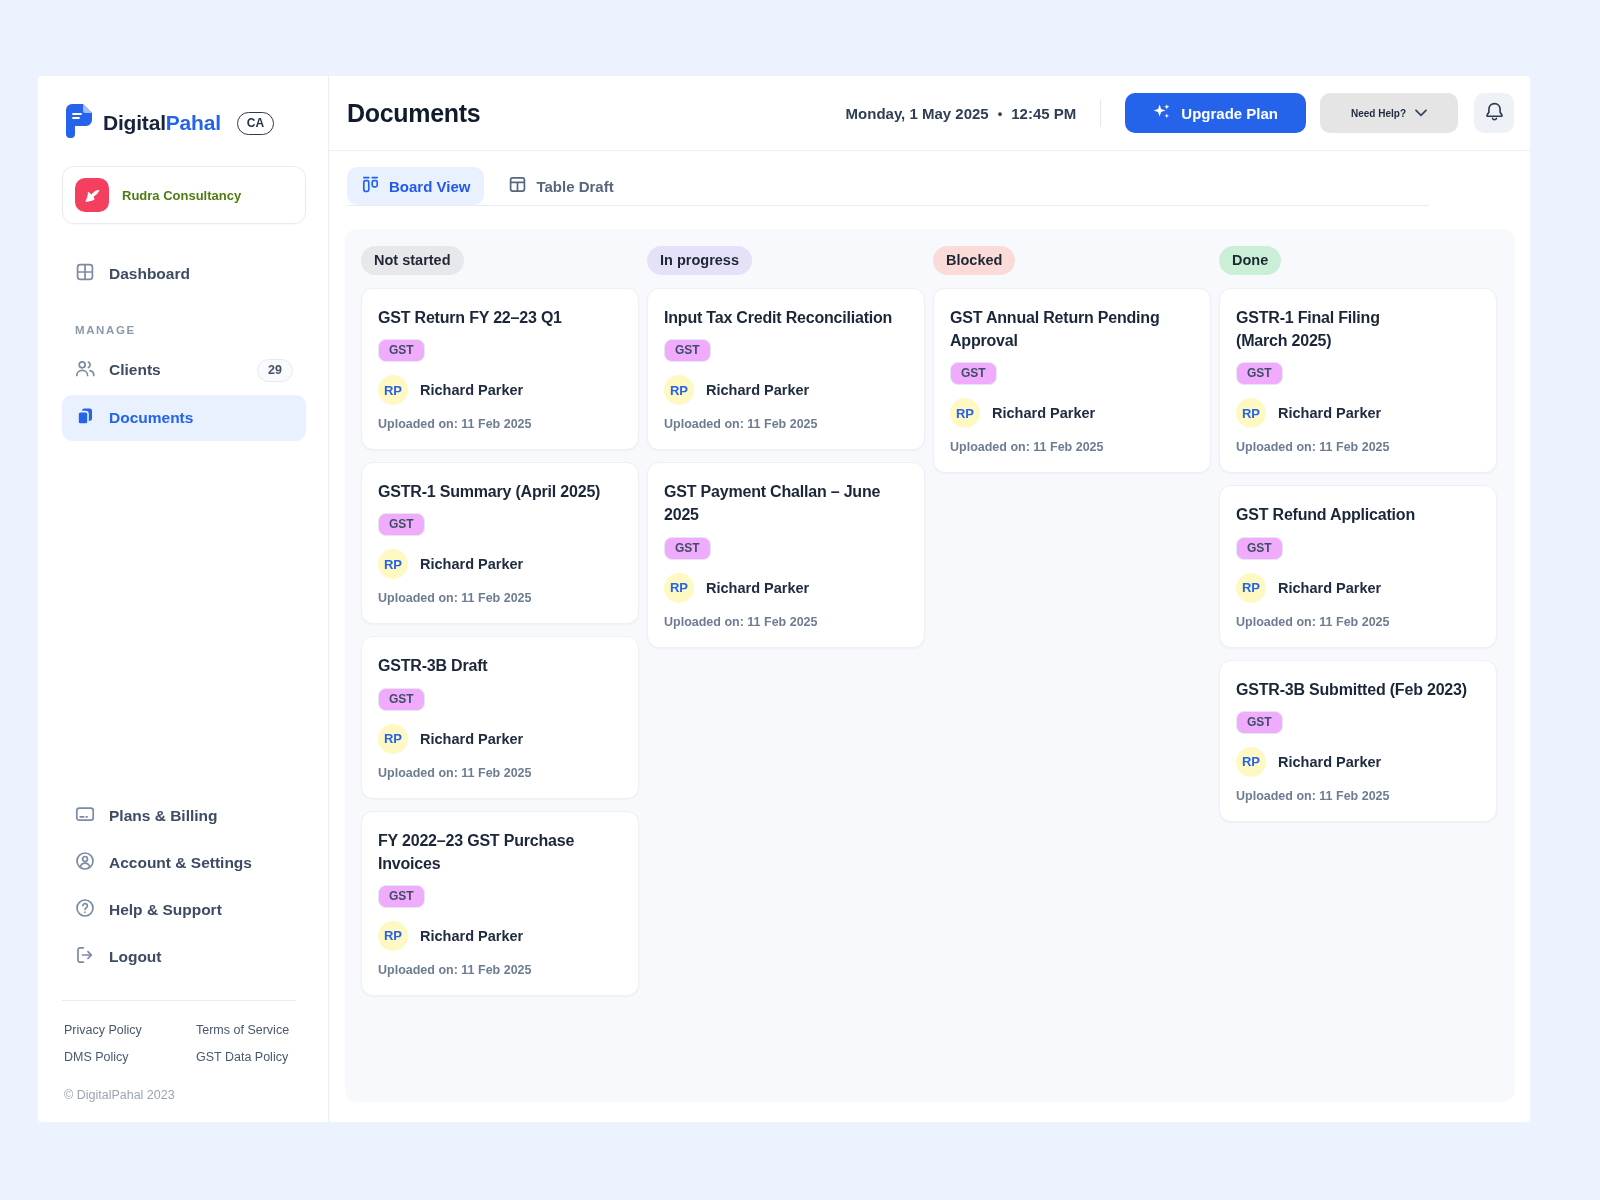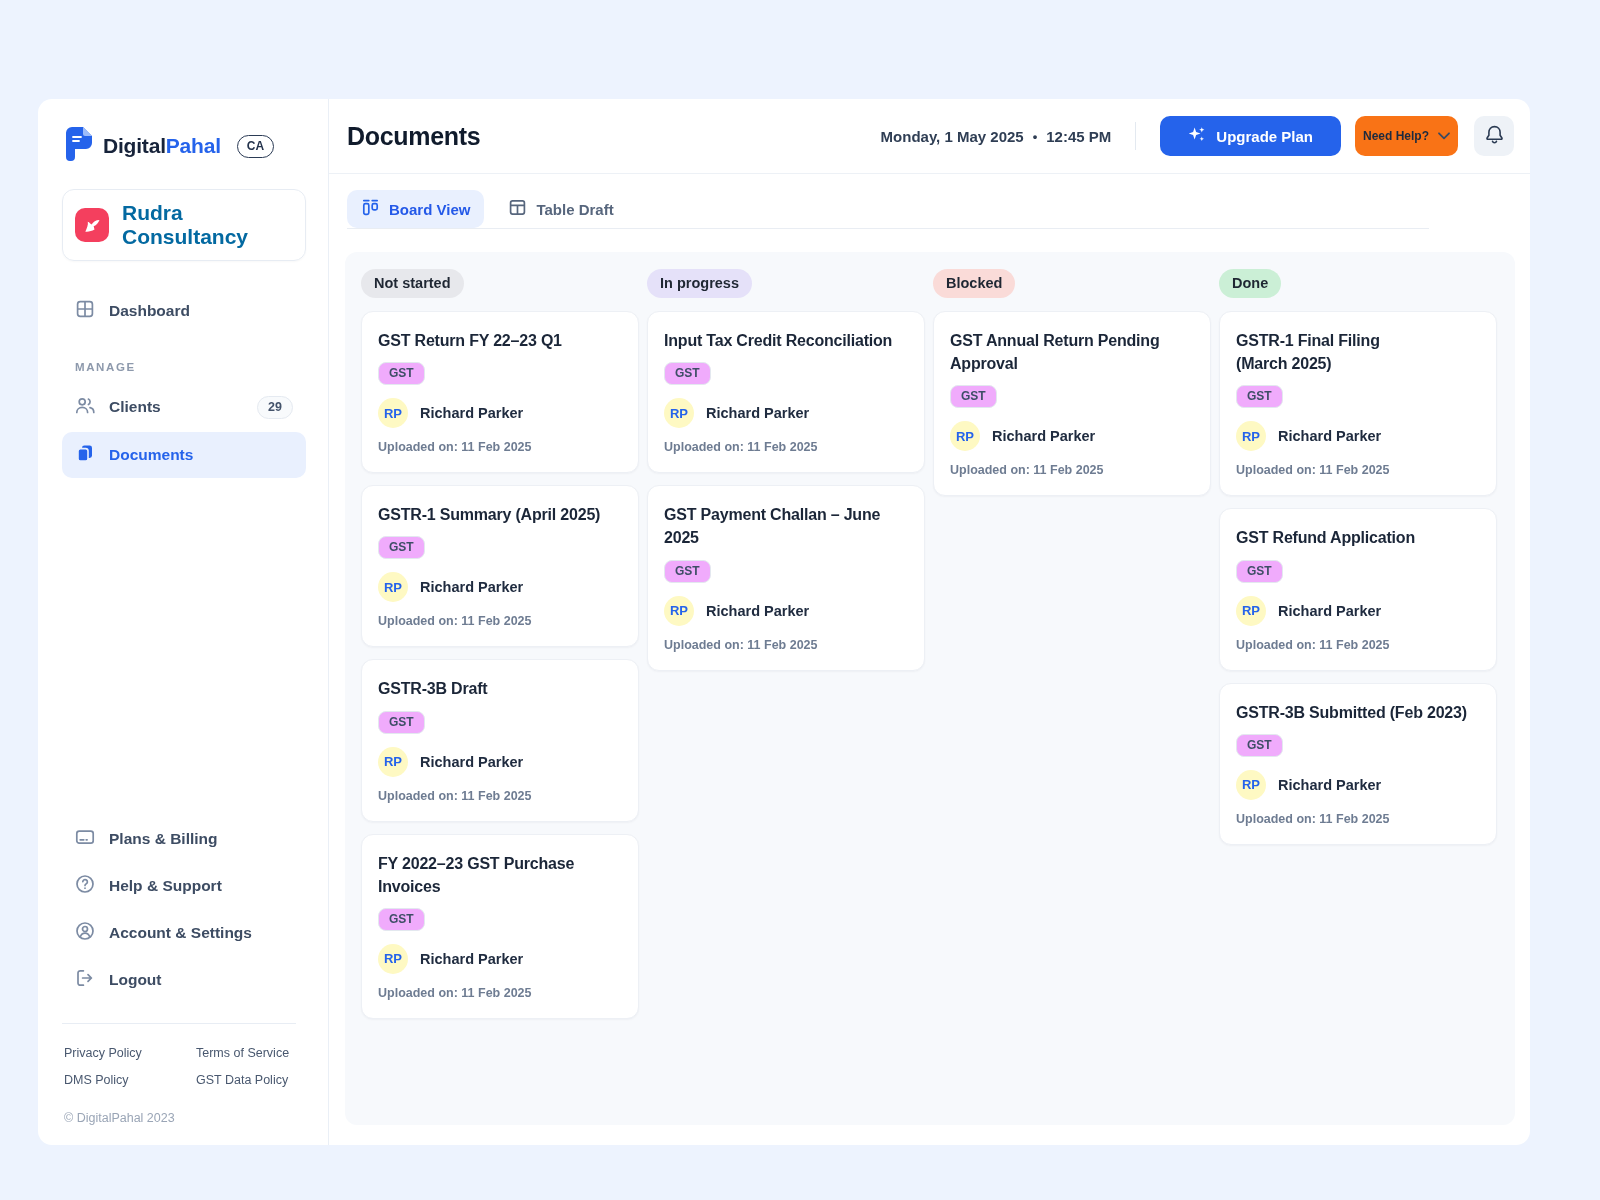--- a/index.html
+++ b/index.html
@@ -6,21 +6,21 @@
   html,body { width:1600px; height:1200px; }
   body {
     background:#EDF3FE;
     font-family:"Liberation Sans","DejaVu Sans",sans-serif;
     color:#1B2638;
     position:relative;
     overflow:hidden;
   }
   .app {
     position:absolute; left:38px; top:76px; width:1492px; height:1046px;
-    background:#fff; border-radius:14px; display:flex; overflow:hidden;margin-top:23px;
+    background:#fff; border-radius:4px; display:flex; overflow:hidden;
   }
 
   
   .sidebar {
     width:291px; flex:0 0 291px; border-right:1px solid #EAEFF6;
     padding:24px 22px 20px 24px; display:flex; flex-direction:column;
   }
   .logo-row { display:flex; align-items:center; gap:9px; margin:4px 0 24px 2px; }
   .brand { font-size:21px; font-weight:700; color:#17233A; letter-spacing:-0.2px; }
   .brand .blue { color:#2563EB; }
@@ -30,21 +30,21 @@
   }
   .workspace {
     border:1px solid #E7ECF3; border-radius:12px; padding:11px 12px;
     display:flex; align-items:center; gap:13px; margin-bottom:26px;
     box-shadow:0 1px 2px rgba(16,24,40,.03); cursor:pointer;
   }
   .ws-icon {
     width:34px; height:34px; border-radius:10px; background:#F43F5E;
     display:flex; align-items:center; justify-content:center; flex:0 0 34px;
   }
-  .ws-name { font-size:21px; font-weight:700; color:#0369a1; }
+  .ws-name { font-size:13px; font-weight:700; color:#4d7c0f; }
   .nav-item {
     height:46px; display:flex; align-items:center; gap:14px; padding:0 13px;
     border-radius:10px; color:#3D4C63; font-size:15.5px; font-weight:600;
     margin:1px 0; cursor:pointer;
   }
   .nav-item svg { flex:0 0 20px; }
   .nav-item.active { background:#E9F0FE; color:#2563EB; }
   .section-label {
     margin:26px 0 10px 13px; font-size:11.5px; letter-spacing:1.6px;
     color:#8D99AC; font-weight:700;
@@ -75,22 +75,22 @@
   }
   .datetime { display:flex; align-items:center; gap:9px; font-size:15px; font-weight:600; color:#2F3E54; }
   .dt-dot { font-size:13px; color:#2F3E54; }
   .header-vdivider { width:1px; height:28px; background:#E3E9F0; margin:0 10px; }
   .upgrade-btn {
     background:#2563EB; color:#fff; border:none; border-radius:10px; height:40px;
     padding:0 28px; font-size:15px; font-weight:700; display:flex; align-items:center;
     gap:10px; cursor:pointer; font-family:inherit;
   }
   .help-btn {
-    background:#f97316; color:#1D2A3E; border:none; border-radius:10px; height:40px;
-    padding:0 8px; font-size:12px; font-weight:700; display:flex; align-items:center;
+    background:#e5e5e5; color:#1D2A3E; border:none; border-radius:10px; height:40px;
+    padding:0 31px; font-size:10px; font-weight:700; display:flex; align-items:center;
     gap:9px; cursor:pointer; font-family:inherit;
   }
   .bell-btn {
     width:40px; height:40px; background:#EEF2F7; border:none; border-radius:10px;
     display:flex; align-items:center; justify-content:center; cursor:pointer; margin-left:2px;
   }
   .tabs-row { padding:16px 16px 0 18px; }
   .tabs-inner {
     width:1082px; max-width:100%; display:flex; align-items:center; gap:10px;
     padding-bottom:0; border-bottom:1px solid #E9EDF3;
@@ -203,35 +203,35 @@
             <rect x="1.8" y="4.2" width="16.4" height="12" rx="2.4"></rect>
             <path d="M5.2 12.8 h3.6 M11.2 12.8 h.9"></path>
           </svg>
         </span>
         <span>Plans &amp; Billing</span>
       </div>
       <div class="nav-item">
         <span>
           <svg width="20" height="20" viewBox="0 0 20 20" fill="none" stroke="#7C8BA3" stroke-width="1.7" stroke-linecap="round">
             <circle cx="10" cy="10" r="8"></circle>
+            <circle cx="10" cy="8" r="2.5"></circle>
+            <path d="M5.2 16 c1-2.6 2.7-3.8 4.8-3.8 s3.8 1.2 4.8 3.8"></path>
+          </svg>
+        </span>
+        <span>Account &amp; Settings</span>
+      </div>
+      <div class="nav-item">
+        <span>
+          <svg width="20" height="20" viewBox="0 0 20 20" fill="none" stroke="#7C8BA3" stroke-width="1.7" stroke-linecap="round">
+            <circle cx="10" cy="10" r="8"></circle>
             <path d="M7.8 7.6 a2.3 2.3 0 1 1 3.2 2.4 c-.7.3-1 .8-1 1.5"></path>
             <path d="M10 14.2 h.01"></path>
           </svg>
         </span>
         <span>Help &amp; Support</span>
-      </div>
-      <div class="nav-item">
-        <span>
-          <svg width="20" height="20" viewBox="0 0 20 20" fill="none" stroke="#7C8BA3" stroke-width="1.7" stroke-linecap="round">
-            <circle cx="10" cy="10" r="8"></circle>
-            <circle cx="10" cy="8" r="2.5"></circle>
-            <path d="M5.2 16 c1-2.6 2.7-3.8 4.8-3.8 s3.8 1.2 4.8 3.8"></path>
-          </svg>
-        </span>
-        <span>Account &amp; Settings</span>
       </div>
       <div class="nav-item">
         <span>
           <svg width="20" height="20" viewBox="0 0 20 20" fill="none" stroke="#7C8BA3" stroke-width="1.7" stroke-linecap="round" stroke-linejoin="round">
             <path d="M8.4 2.8 H5.2 a2.2 2.2 0 0 0-2.2 2.2 v10 a2.2 2.2 0 0 0 2.2 2.2 h3.2"></path>
             <path d="M13 6.6 16.4 10 13 13.4 M16.4 10 H7.6"></path>
           </svg>
         </span>
         <span>Logout</span>
       </div>

